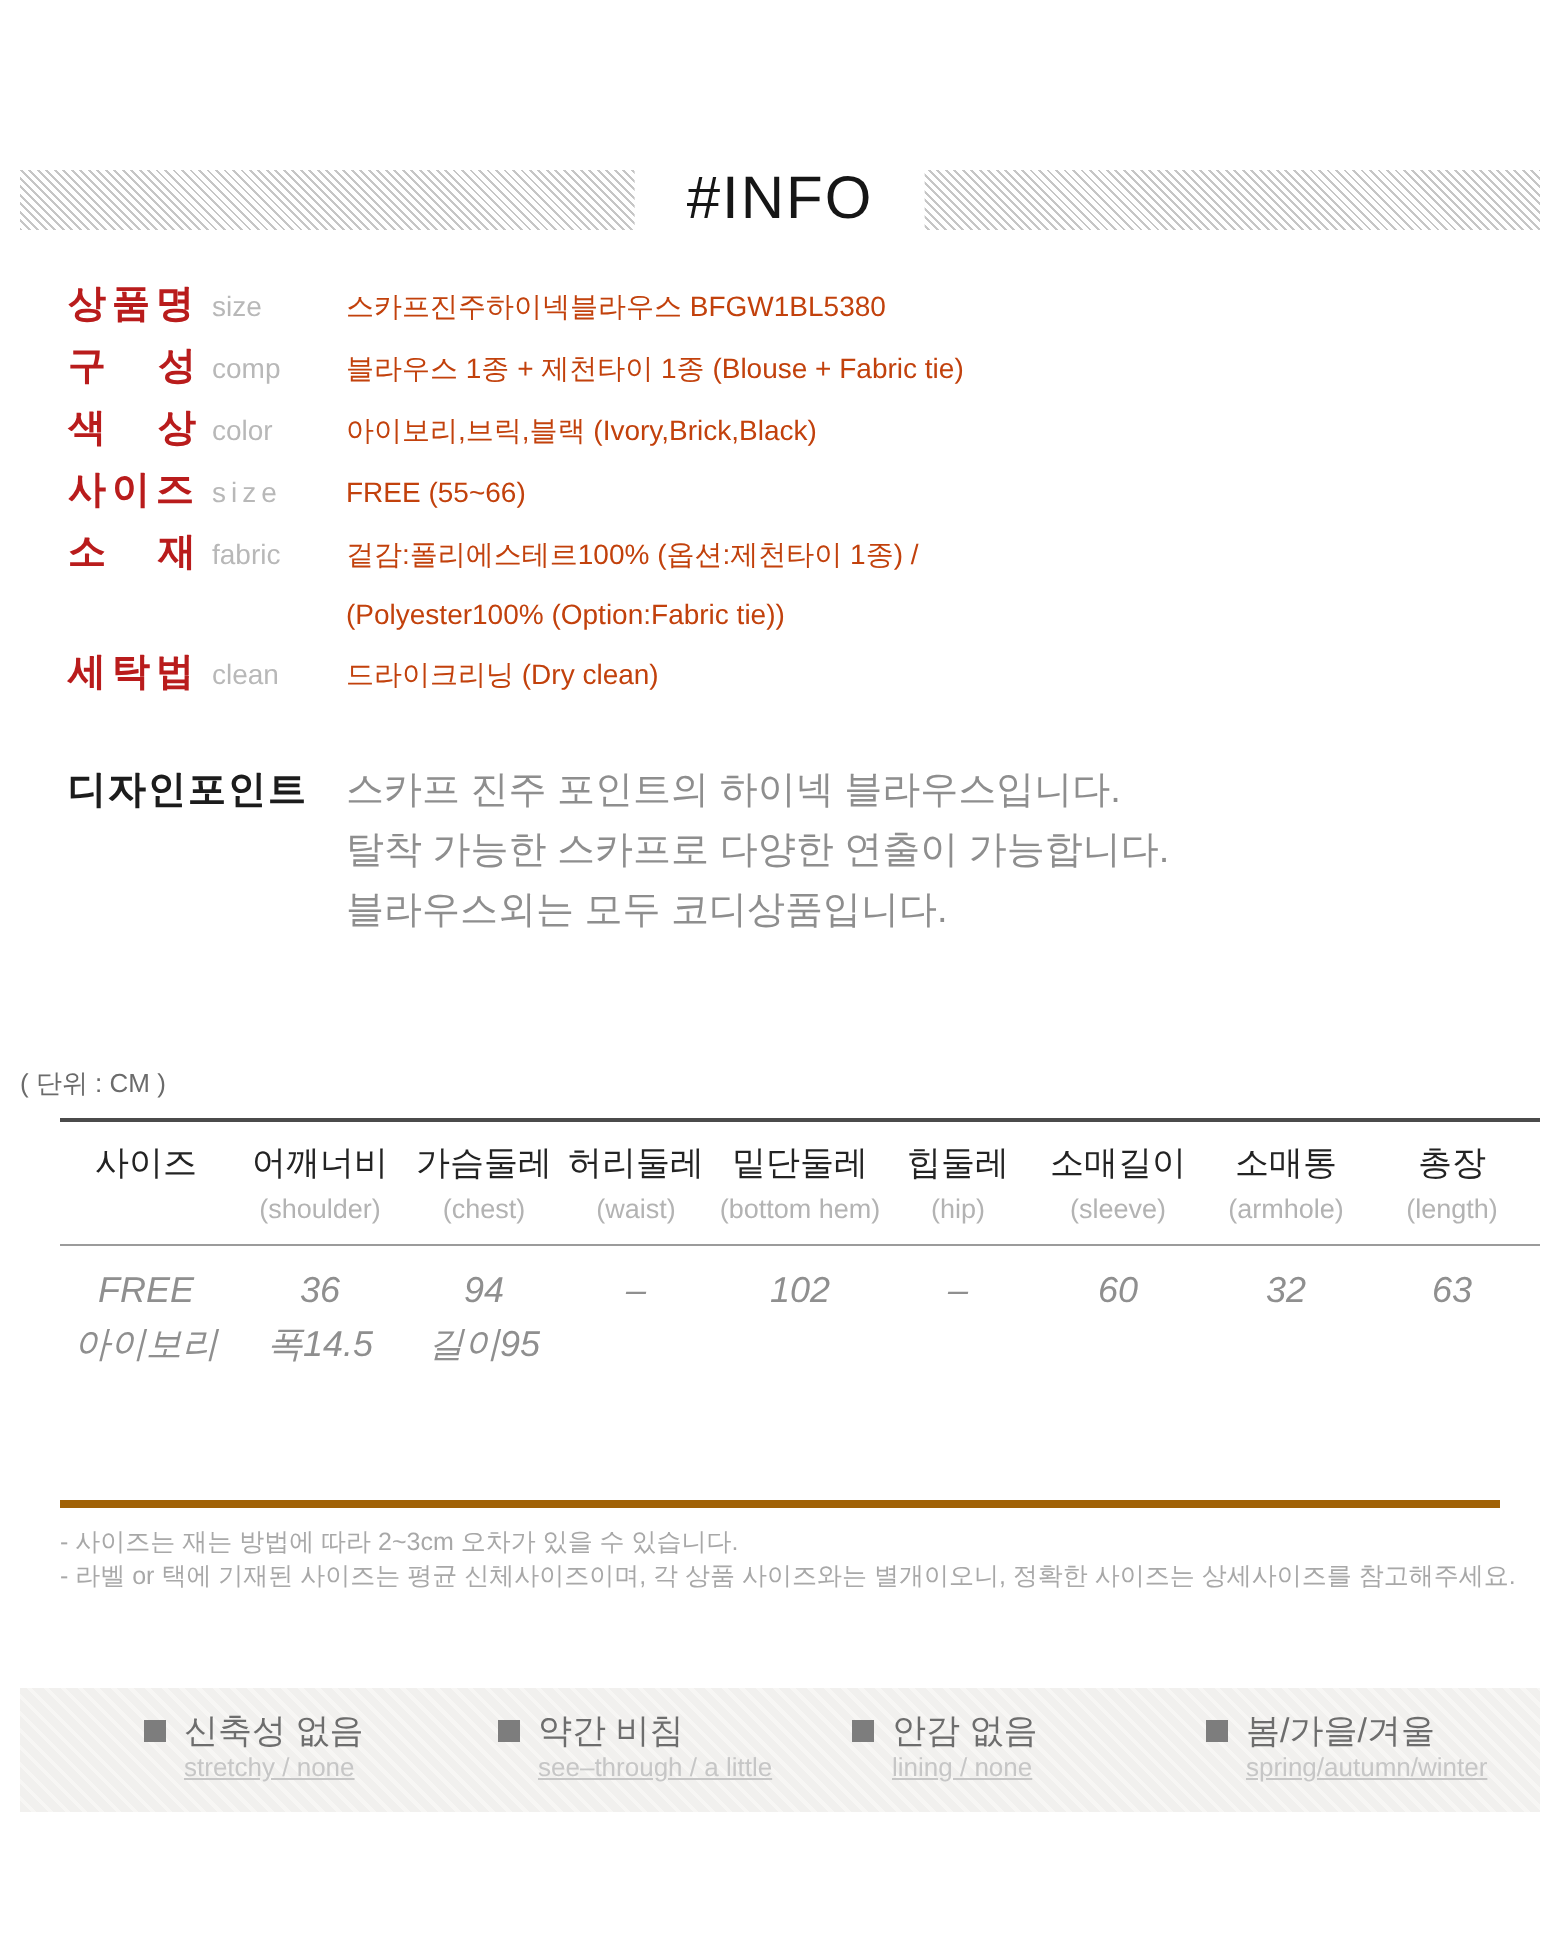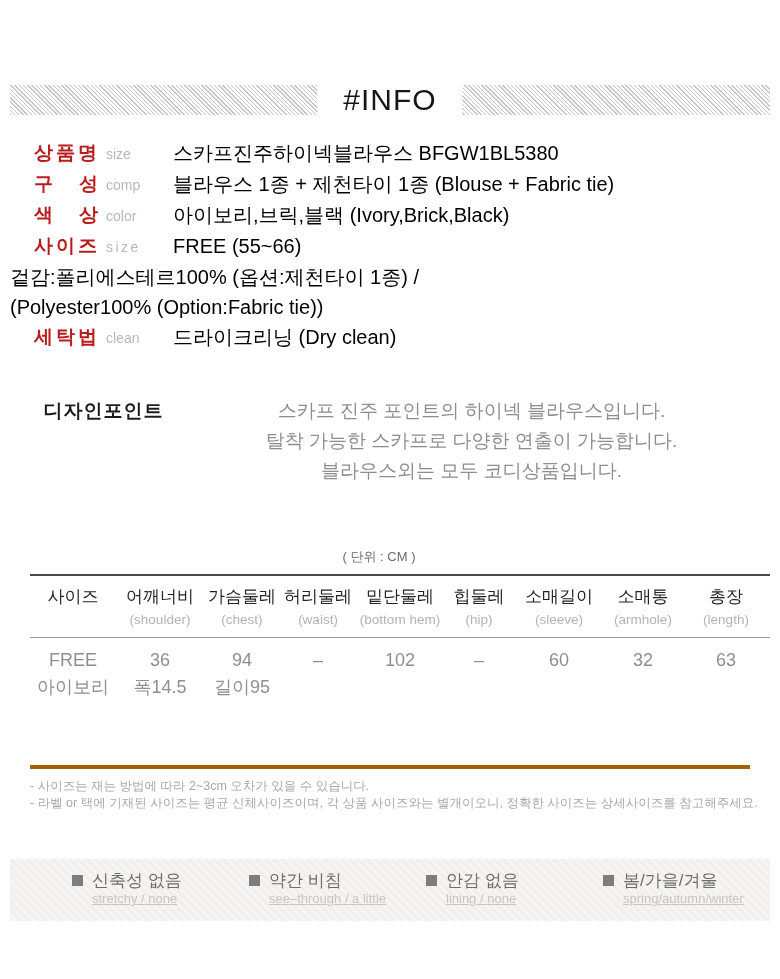--- a/index.html
+++ b/index.html
@@ -37,47 +37,47 @@
   .spec-label { margin-left:24px; width:139px; flex:none; white-space:nowrap; }
   .label-kr {
     display:inline-block; width:64px;
     font-size:19px; font-weight:bold; color:#b91c1c;
     vertical-align:baseline;
   }
   .jst { text-align:justify; text-align-last:justify; }
   .s3 { letter-spacing:3px; }
   .label-en { font-size:14px; color:#b8b8b8; margin-left:8px; }
   .ls { letter-spacing:2.5px; }
-  .spec-value { flex:1; font-size:20px; color:#000000; white-space:pre-line; }
-
-  
-  .design-point { display:flex; margin-top:43px;text-align:center; }
+  .spec-value { flex:1; font-size:14px; color:#c2410c; white-space:pre-line; }
+
+  
+  .design-point { display:flex; margin-top:28px; }
   .dp-label {
     margin-left:24px; width:139px; flex:none;
     font-size:19px; font-weight:bold; color:#1c1c1c;
     letter-spacing:1px; line-height:30px; white-space:nowrap;
   }
   .dp-lines { flex:1; font-size:19px; color:#8e8e8e; line-height:30px; }
 
   
   .unit-note {
     margin:62px 22px 8px 0;
-    text-align:center;
+    text-align:left;
     font-size:13px; color:#6b6b6b;
   }
   table.size-table {
     width:740px; margin:0 20px;
     border-collapse:collapse; table-layout:fixed;
     border-top:2px solid #4b4b4b;
   }
   table.size-table td { text-align:center; vertical-align:top; }
   tr.head td { padding-top:9px; border-bottom:1px solid #9b9b9b; }
   .h-kr { font-size:17px; color:#232323; line-height:24px; white-space:nowrap; }
   .h-en { font-size:13.5px; color:#b3b3b3; line-height:21px; padding-bottom:7px; white-space:nowrap; }
-  tr.data td { padding-top:9px; }
+  tr.data td { padding-top:9px;font-style:italic; }
   .d1, .d2 { font-size:18px; color:#8f8f8f; line-height:27px; white-space:nowrap; }
 
   
   .notes {
     margin:64px 20px 0 20px;
     border-top:4px solid #a16207;
     padding-top:9px;
   }
   .note-line { font-size:12.5px; color:#a8a8a8; line-height:17px; white-space:nowrap; }
 
@@ -115,20 +115,21 @@
     </div>
     <div class="spec-row">
       <div class="spec-label"><span class="label-kr jst">색 상</span><span class="label-en">color</span></div>
       <div class="spec-value">아이보리,브릭,블랙 (Ivory,Brick,Black)</div>
     </div>
     <div class="spec-row">
       <div class="spec-label"><span class="label-kr s3">사이즈</span><span class="label-en ls">size</span></div>
       <div class="spec-value">FREE (55~66)</div>
     </div>
     <div class="spec-row">
+      <div class="spec-label"><span class="label-kr jst">소 재</span><span class="label-en">fabric</span></div>
       <div class="spec-value">겉감:폴리에스테르100% (옵션:제천타이 1종) /
 (Polyester100% (Option:Fabric tie))</div>
     </div>
     <div class="spec-row">
       <div class="spec-label"><span class="label-kr s3">세탁법</span><span class="label-en">clean</span></div>
       <div class="spec-value">드라이크리닝 (Dry clean)</div>
     </div>
   </div>
 
   <div class="design-point">

